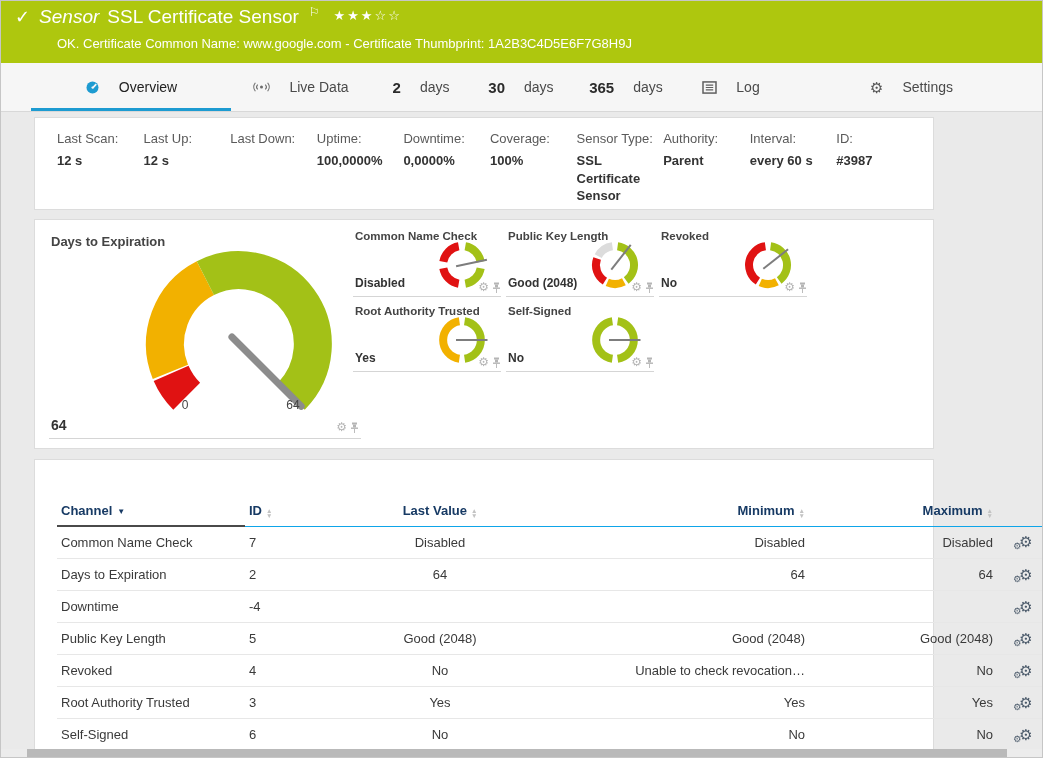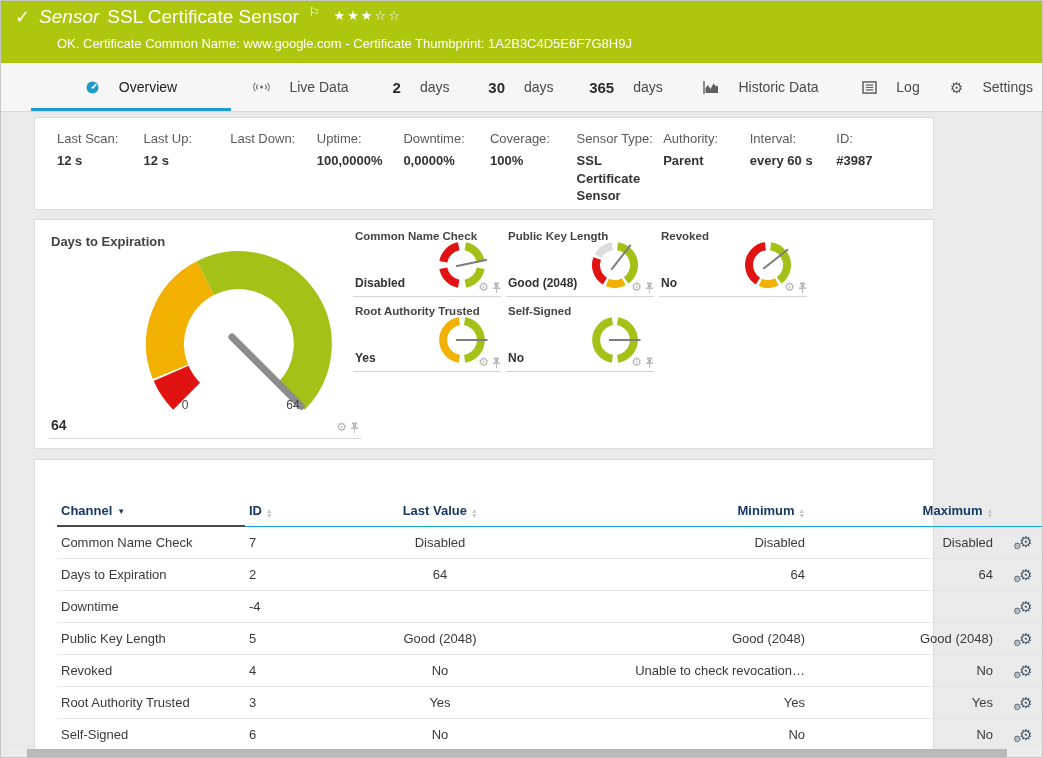--- a/index.html
+++ b/index.html
@@ -120,29 +120,20 @@
       <span class="tab-num">2</span>
       <span class="tab-label">days</span>
     </div>
     <div class="tab tab-30-days">
       <span class="tab-num">30</span>
       <span class="tab-label">days</span>
     </div>
     <div class="tab tab-365-days">
       <span class="tab-num">365</span>
       <span class="tab-label">days</span>
-    </div>
-    <div class="tab tab-historic-data">
-      <span class="tab-icon">
-        <svg width="16" height="13" viewBox="0 0 16 13">
-          <path d="M1 0 V13" stroke="#5f5f5f" stroke-width="1.4"></path>
-          <path d="M2.5 12 L2.5 7 5 4 7.5 8 10.5 2.5 13 5.5 15 4.5 15 12 Z" fill="#5f5f5f"></path>
-        </svg>
-      </span>
-      <span class="tab-label">Historic Data</span>
     </div>
     <div class="tab tab-log">
       <span class="tab-icon">
         <svg width="15" height="13" viewBox="0 0 16 14">
           <rect x="1" y="1" width="14" height="12" fill="none" stroke="#5f5f5f" stroke-width="1.6"></rect>
           <path d="M4 4.5h8M4 7h8M4 9.5h8" stroke="#5f5f5f" stroke-width="1.2"></path>
         </svg>
       </span>
       <span class="tab-label">Log</span>
     </div>

